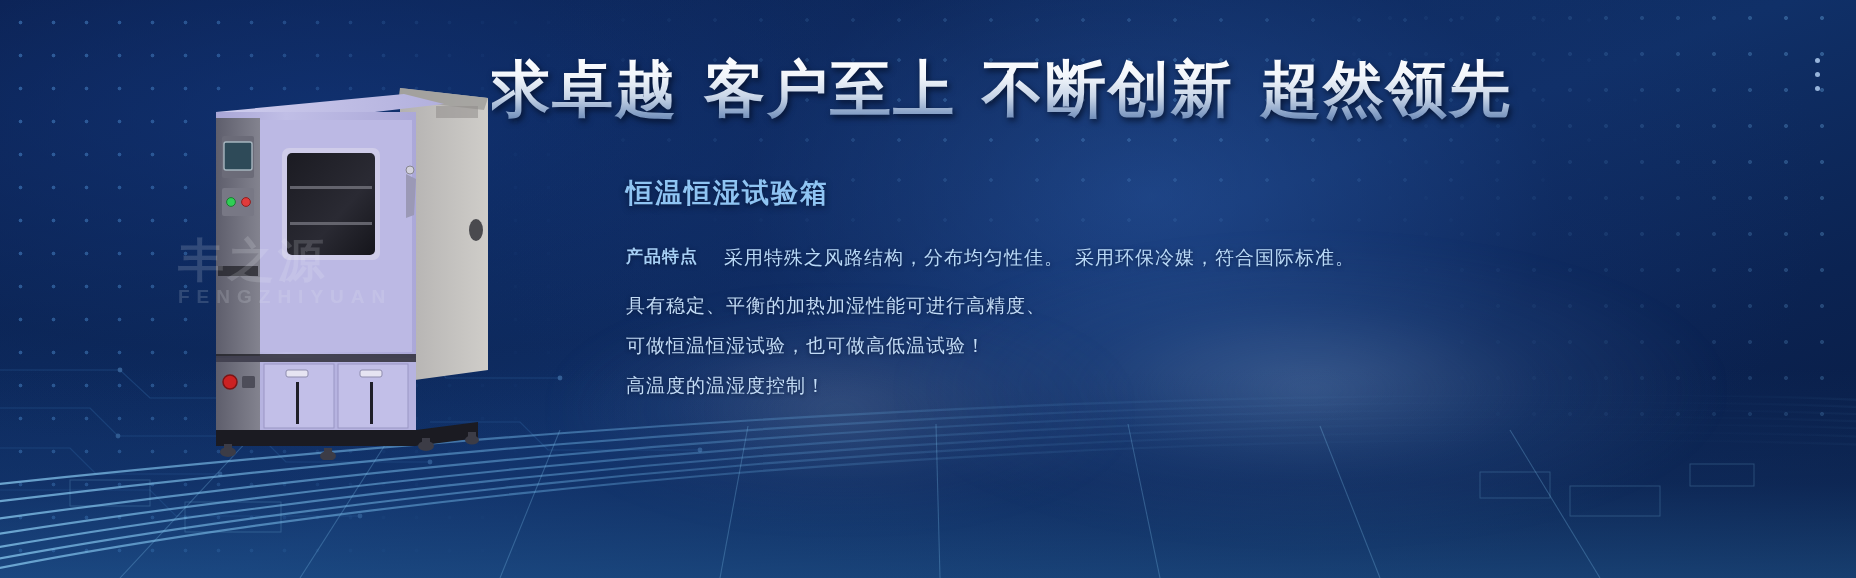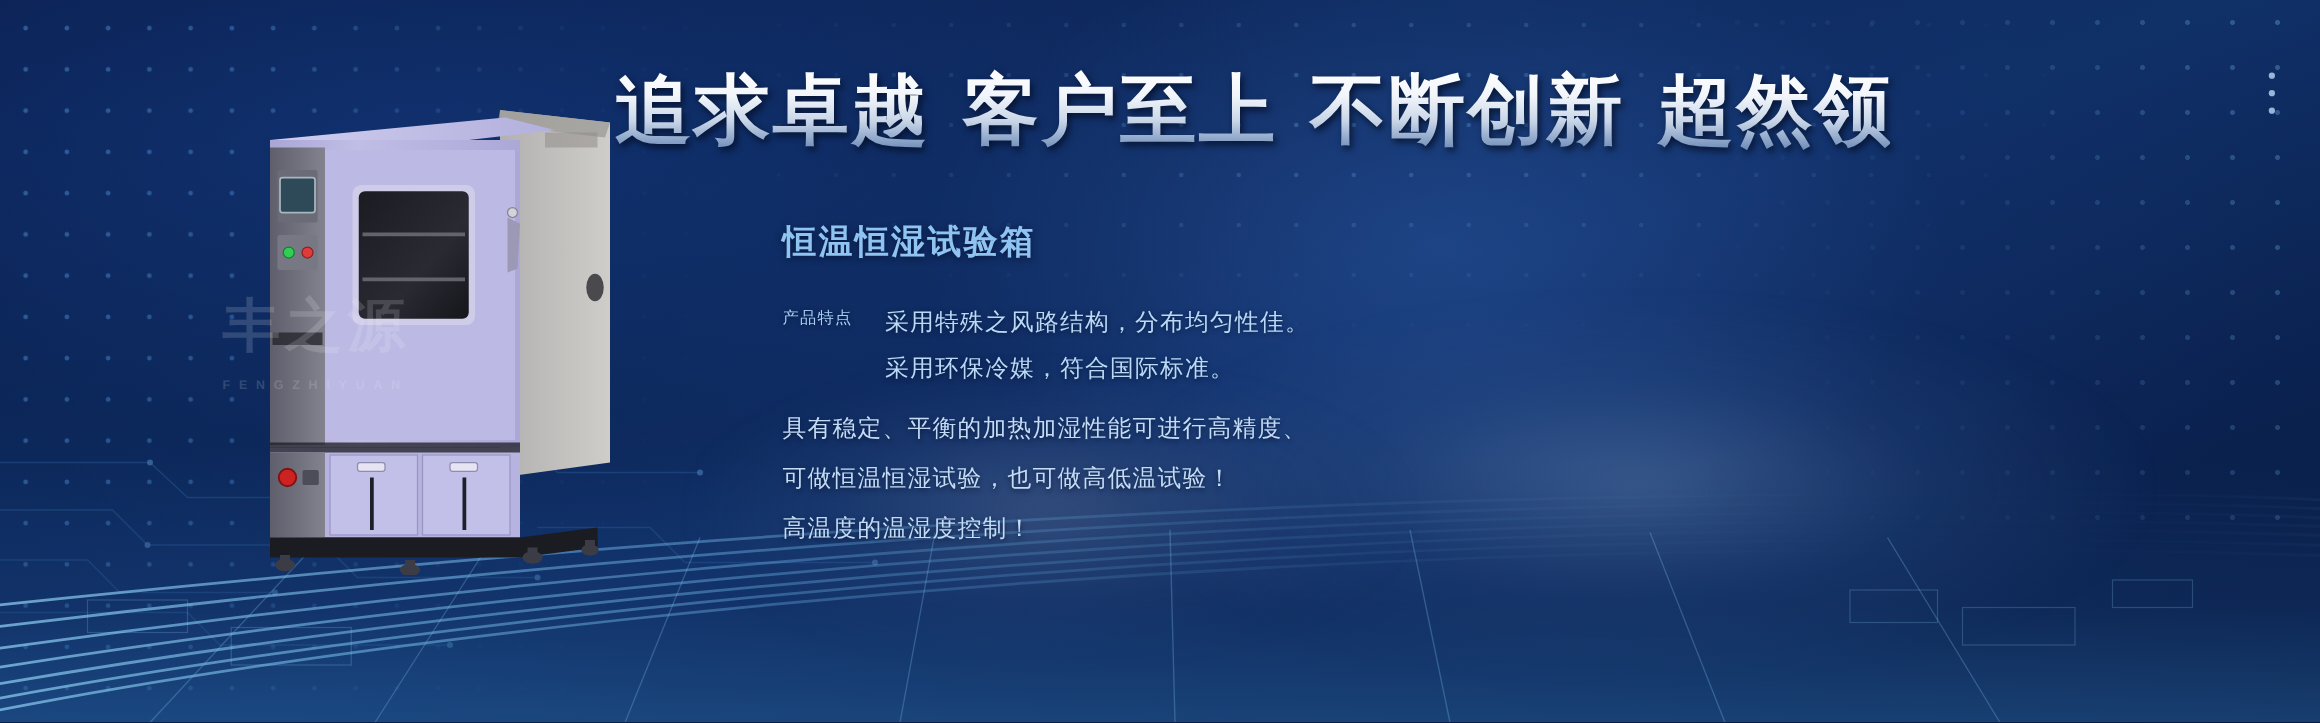--- a/index.html
+++ b/index.html
@@ -74,55 +74,56 @@
   .watermark {
     position:absolute; left:178px; top:236px;
     width:300px; height:70px;
     opacity:.16; pointer-events:none;
   }
   .wm-text {
     font-size:46px; color:#eef2f8; letter-spacing:4px;
     font-family:"DejaVu Sans","Liberation Sans",sans-serif; font-weight:700;
     line-height:48px; white-space:nowrap;
   }
-  .wm-sub { font-size:10px; color:#e8eef6; letter-spacing:7px; margin-top:19px;font-weight:bold; }
+  .wm-sub { font-size:19px; color:#e8eef6; letter-spacing:7px; margin-top:2px;font-weight:bold; }
 
   
   .headline {
     position:absolute; left:492px; top:52px;
     width:1020px; height:72px;
     display:flex; align-items:center; gap:26px;
     font-family:"DejaVu Serif","Liberation Serif",serif;
     font-size:61px; font-weight:700; line-height:1;
     white-space:nowrap;
     background:linear-gradient(180deg,#ffffff 0%,#f2f6fb 34%,#c9d6e8 62%,#7f9ac2 88%,#5d7aa8 100%);
     -webkit-background-clip:text; background-clip:text;
     -webkit-text-fill-color:transparent; color:transparent;
     filter:drop-shadow(2px 3px 3px rgba(2,10,30,0.75));
     letter-spacing:2px;
+    justify-content:flex-end;
   }
   .headline span { display:inline-block; }
 
   
   .rdots { position:absolute; right:36px; top:58px; display:flex; flex-direction:column; gap:9px; }
   .rdots i { display:block; width:5px; height:5px; border-radius:50%; background:rgba(175,205,240,.85); }
 
   
   .copy { position:absolute; left:626px; top:175px; width:640px; }
   .prod-title {
     font-size:27px; color:#8fc4f2; font-weight:700; letter-spacing:2px;
     text-shadow:0 2px 6px rgba(4,16,44,.8);
     margin-bottom:34px;
   }
   .feat-row { display:flex; align-items:flex-start; gap:26px; margin-bottom:9px; }
   .feat-label {
-    font-size:13px; color:#a6cff5; font-weight:400; letter-spacing:1px; white-space:nowrap;
+    font-size:17px; color:#a6cff5; font-weight:700; letter-spacing:1px; white-space:nowrap;
     text-shadow:0 1px 4px rgba(4,16,44,.7);
   }
-  .feat-lines { display:flex; flex-direction:column; gap:11px; }
+  .feat-lines { display:flex; flex-direction:row; gap:11px; }
   .line {
     font-size:19px; color:#b9d9f7; letter-spacing:1px; white-space:nowrap;
     text-shadow:0 1px 4px rgba(4,16,44,.7);
   }
   .para { margin-top:22px; display:flex; flex-direction:column; gap:14px;justify-content:center; }
   .para .line { color:#c3dcf6; }
 </style>
 </head>
 <body>
 

